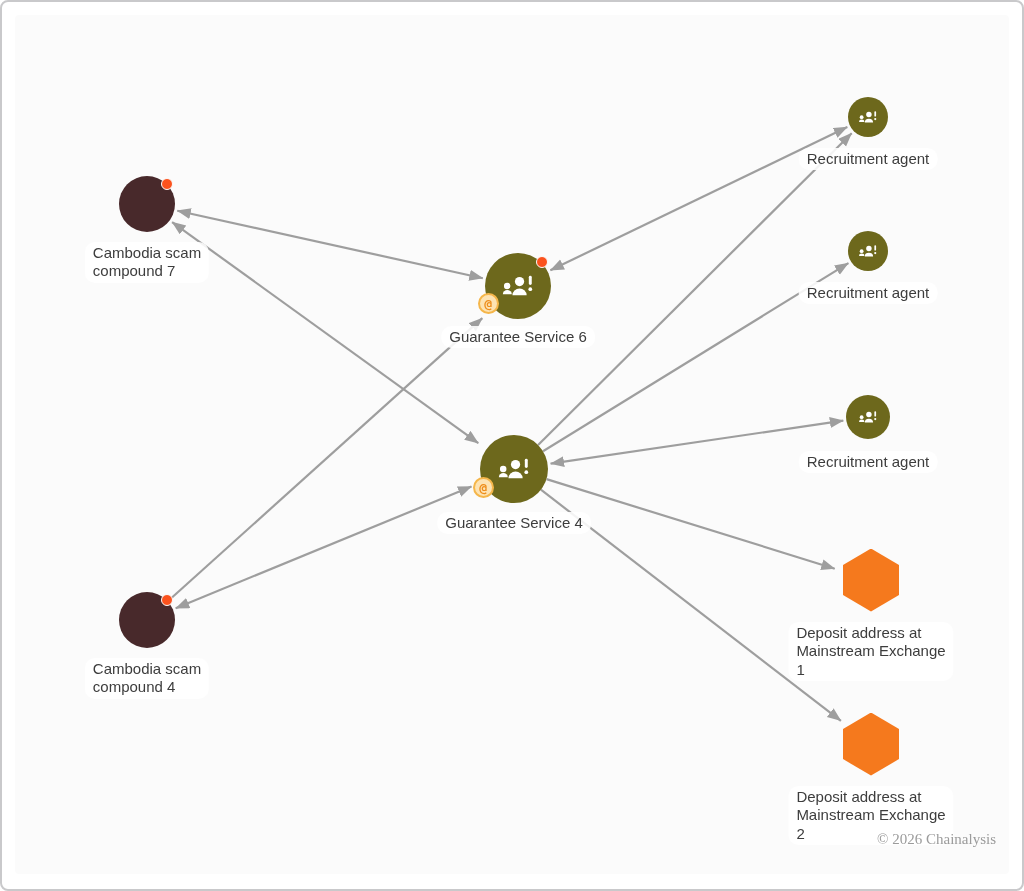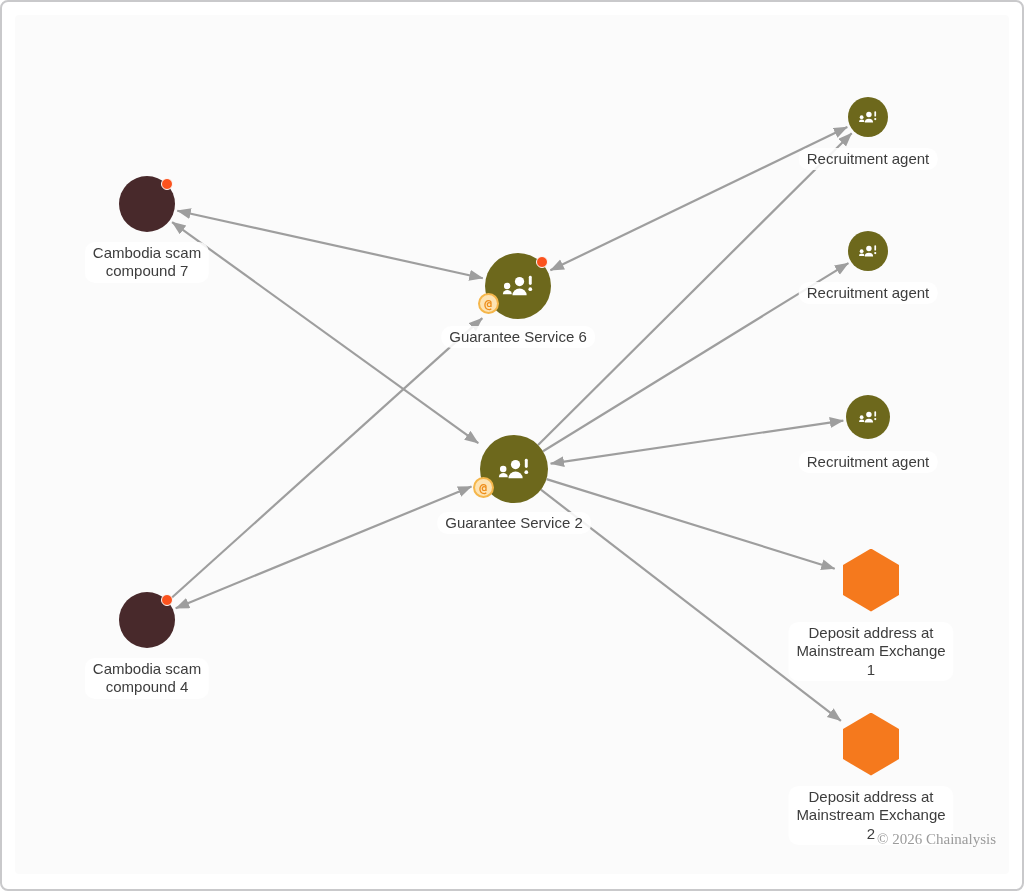--- a/index.html
+++ b/index.html
@@ -12,21 +12,21 @@
   #nodes{position:absolute;left:0;top:0;width:1024px;height:891px;}
   .node{position:absolute;box-sizing:border-box;}
   .node-circle{border-radius:50%;display:flex;align-items:center;justify-content:center;}
   .node-hex{clip-path:polygon(50% 0,100% 26%,100% 74%,50% 100%,0 74%,0 26%);}
   .alert-dot{position:absolute;width:10px;height:10px;border-radius:50%;
     background:#fb521d;border:1px solid #fbfbfb;box-sizing:content-box;}
   .coin-badge{position:absolute;width:17px;height:17px;border-radius:50%;
     background:#fde3b3;border:2px solid #f5b64a;color:#ee8d1a;font-weight:bold;
     font-size:13px;line-height:17px;text-align:center;
     font-family:"DejaVu Sans Mono",monospace;}
-  .node-label{position:absolute;transform:translateX(-50%);text-align:center;
+  .node-label{position:absolute;transform:translateX(-50%);text-align:left;
     font-size:15px;line-height:1.22;color:#3d3d3d;background:rgba(255,255,255,0.88);
     border-radius:10px;padding:2px 8px;white-space:nowrap;}
   .node-label span{display:block;}
   .copyright{position:absolute;right:26px;top:829px;font-size:15px;color:#9b9b9b;font-family:Liberation Serif, serif;}
 </style>
 </head>
 <body>
 
 <div class="frame">
   <div class="canvas-bg"></div>
@@ -86,21 +86,21 @@
             <path d="M1.2,13 a2.9,2.7 0 0 1 5.8,0 z"></path>
             <circle cx="12" cy="4.8" r="3"></circle>
             <path d="M7.4,13.6 a4.6,4.3 0 0 1 9.2,0 z"></path>
             <rect x="18" y="1" width="1.9" height="6" rx="0.95"></rect>
             <circle cx="18.95" cy="9.7" r="1.2"></circle>
           </g>
         </svg>
       </div>
       <span class="coin-badge" style="left: 470.72px; top: 475.02px; position: absolute;">@</span>
       <div class="node-label" style="left: 512px; top: 510px;">
-        <span>Guarantee Service 2</span>
+        <span>Guarantee Service 4</span>
       </div>
       <div class="node node-circle" style="left: 846px; top: 95px; width: 40px; height: 40px; background: rgb(109, 104, 28);">
         <svg width="20" height="15" viewBox="0 0 22 16">
           <g fill="#ffffff">
             <circle cx="4" cy="7.6" r="2.1"></circle>
             <path d="M1.2,13 a2.9,2.7 0 0 1 5.8,0 z"></path>
             <circle cx="12" cy="4.8" r="3"></circle>
             <path d="M7.4,13.6 a4.6,4.3 0 0 1 9.2,0 z"></path>
             <rect x="18" y="1" width="1.9" height="6" rx="0.95"></rect>
             <circle cx="18.95" cy="9.7" r="1.2"></circle>

